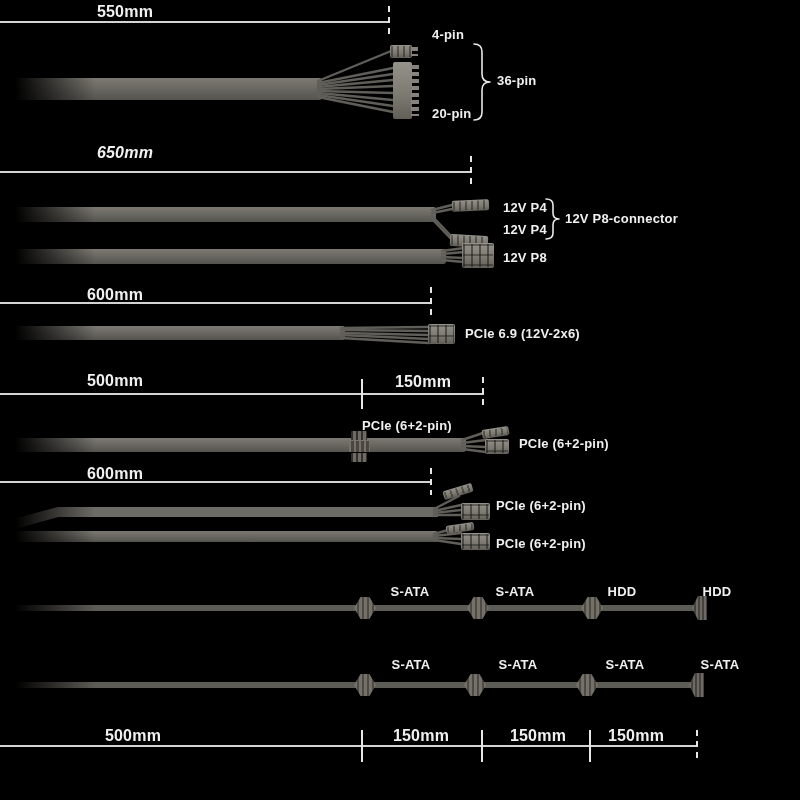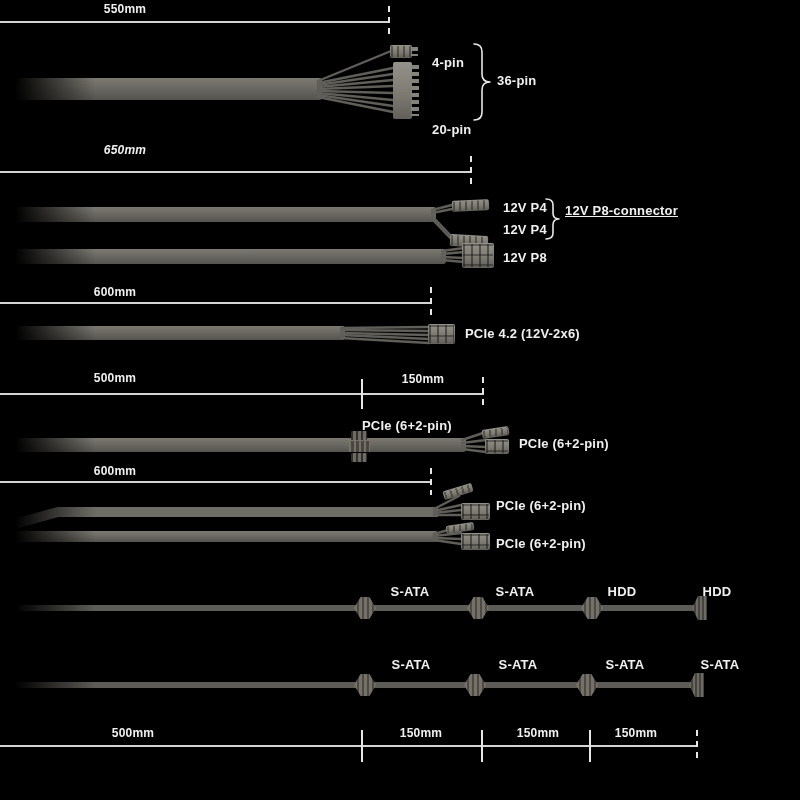--- a/index.html
+++ b/index.html
@@ -1,18 +1,18 @@
 <!DOCTYPE html>
 <html><head>
 <meta charset="utf-8">
 <style>
   html,body{margin:0;padding:0;background:#000;}
   #stage{position:relative;width:800px;height:800px;background:#000;overflow:hidden;
          font-family:"Liberation Sans",sans-serif;}
-  .lbl{position:absolute;color:#f0f0f0;font-weight:600;font-size:12px;line-height:1.1;
+  .lbl{position:absolute;color:#f0f0f0;font-weight:600;font-size:16px;line-height:1.1;
        letter-spacing:.2px;white-space:nowrap;}
   .lbl.c{text-align:center;}
   .lbl.sm{font-size:13px;}
   .mline{position:absolute;left:0;height:2px;background:#d4d4d4;}
   .tick{position:absolute;width:2px;background:#e6e6e6;}
   .dtick{position:absolute;width:2px;
          background:repeating-linear-gradient(180deg,#e6e6e6 0 6px,transparent 6px 11px);}
   .ribbon{position:absolute;border-radius:2px;
           background:linear-gradient(180deg,#7b7971 0%,#6b6963 45%,#55534e 100%);}
   .fade{-webkit-mask-image:linear-gradient(to right,transparent 0,transparent 15px,#000 95px);
@@ -147,32 +147,32 @@
   <div class="sata" style="left:467px;top:595px;"></div>
   <div class="sata" style="left:581px;top:595px;"></div>
   <div class="endcap" style="left:692px;top:595px;"></div>
 
   <div class="sata" style="left:354px;top:672px;"></div>
   <div class="sata" style="left:464px;top:672px;"></div>
   <div class="sata" style="left:576px;top:672px;"></div>
   <div class="endcap" style="left:689px;top:672px;"></div>
 
   <div class="lbl c" style="left:75px;top:3px;width:100px;">550mm</div>
-  <div class="lbl sm" style="left:432px;top:56px;text-align:right;">4-pin</div>
-  <div class="lbl sm" style="left:432px;top:123px;text-align:center;">20-pin</div>
+  <div class="lbl sm" style="left:432px;top:28px;text-align:right;">4-pin</div>
+  <div class="lbl sm" style="left:432px;top:107px;text-align:center;">20-pin</div>
   <div class="lbl sm" style="left:497px;top:74px;">36-pin</div>
 
   <div class="lbl c" style="left:75px;top:144px;width:100px;font-style:italic;">650mm</div>
   <div class="lbl sm" style="left:503px;top:201px;">12V P4</div>
   <div class="lbl sm" style="left:503px;top:223px;">12V P4</div>
-  <div class="lbl sm" style="left:565px;top:204px;text-decoration:underline;">12V P8-connector</div>
+  <div class="lbl sm" style="left:565px;top:212px;">12V P8-connector</div>
   <div class="lbl sm" style="left:503px;top:251px;">12V P8</div>
 
   <div class="lbl c" style="left:65px;top:286px;width:100px;">600mm</div>
-  <div class="lbl sm" style="left:465px;top:327px;">PCIe 4.2 (12V-2x6)</div>
+  <div class="lbl sm" style="left:465px;top:327px;">PCIe 6.9 (12V-2x6)</div>
 
   <div class="lbl c" style="left:65px;top:372px;width:100px;">500mm</div>
   <div class="lbl c" style="left:373px;top:373px;width:100px;">150mm</div>
   <div class="lbl sm" style="left:362px;top:419px;">PCIe (6+2-pin)</div>
   <div class="lbl sm" style="left:519px;top:437px;">PCIe (6+2-pin)</div>
 
   <div class="lbl c" style="left:65px;top:465px;width:100px;">600mm</div>
   <div class="lbl sm" style="left:496px;top:499px;">PCIe (6+2-pin)</div>
   <div class="lbl sm" style="left:496px;top:537px;">PCIe (6+2-pin)</div>
 

